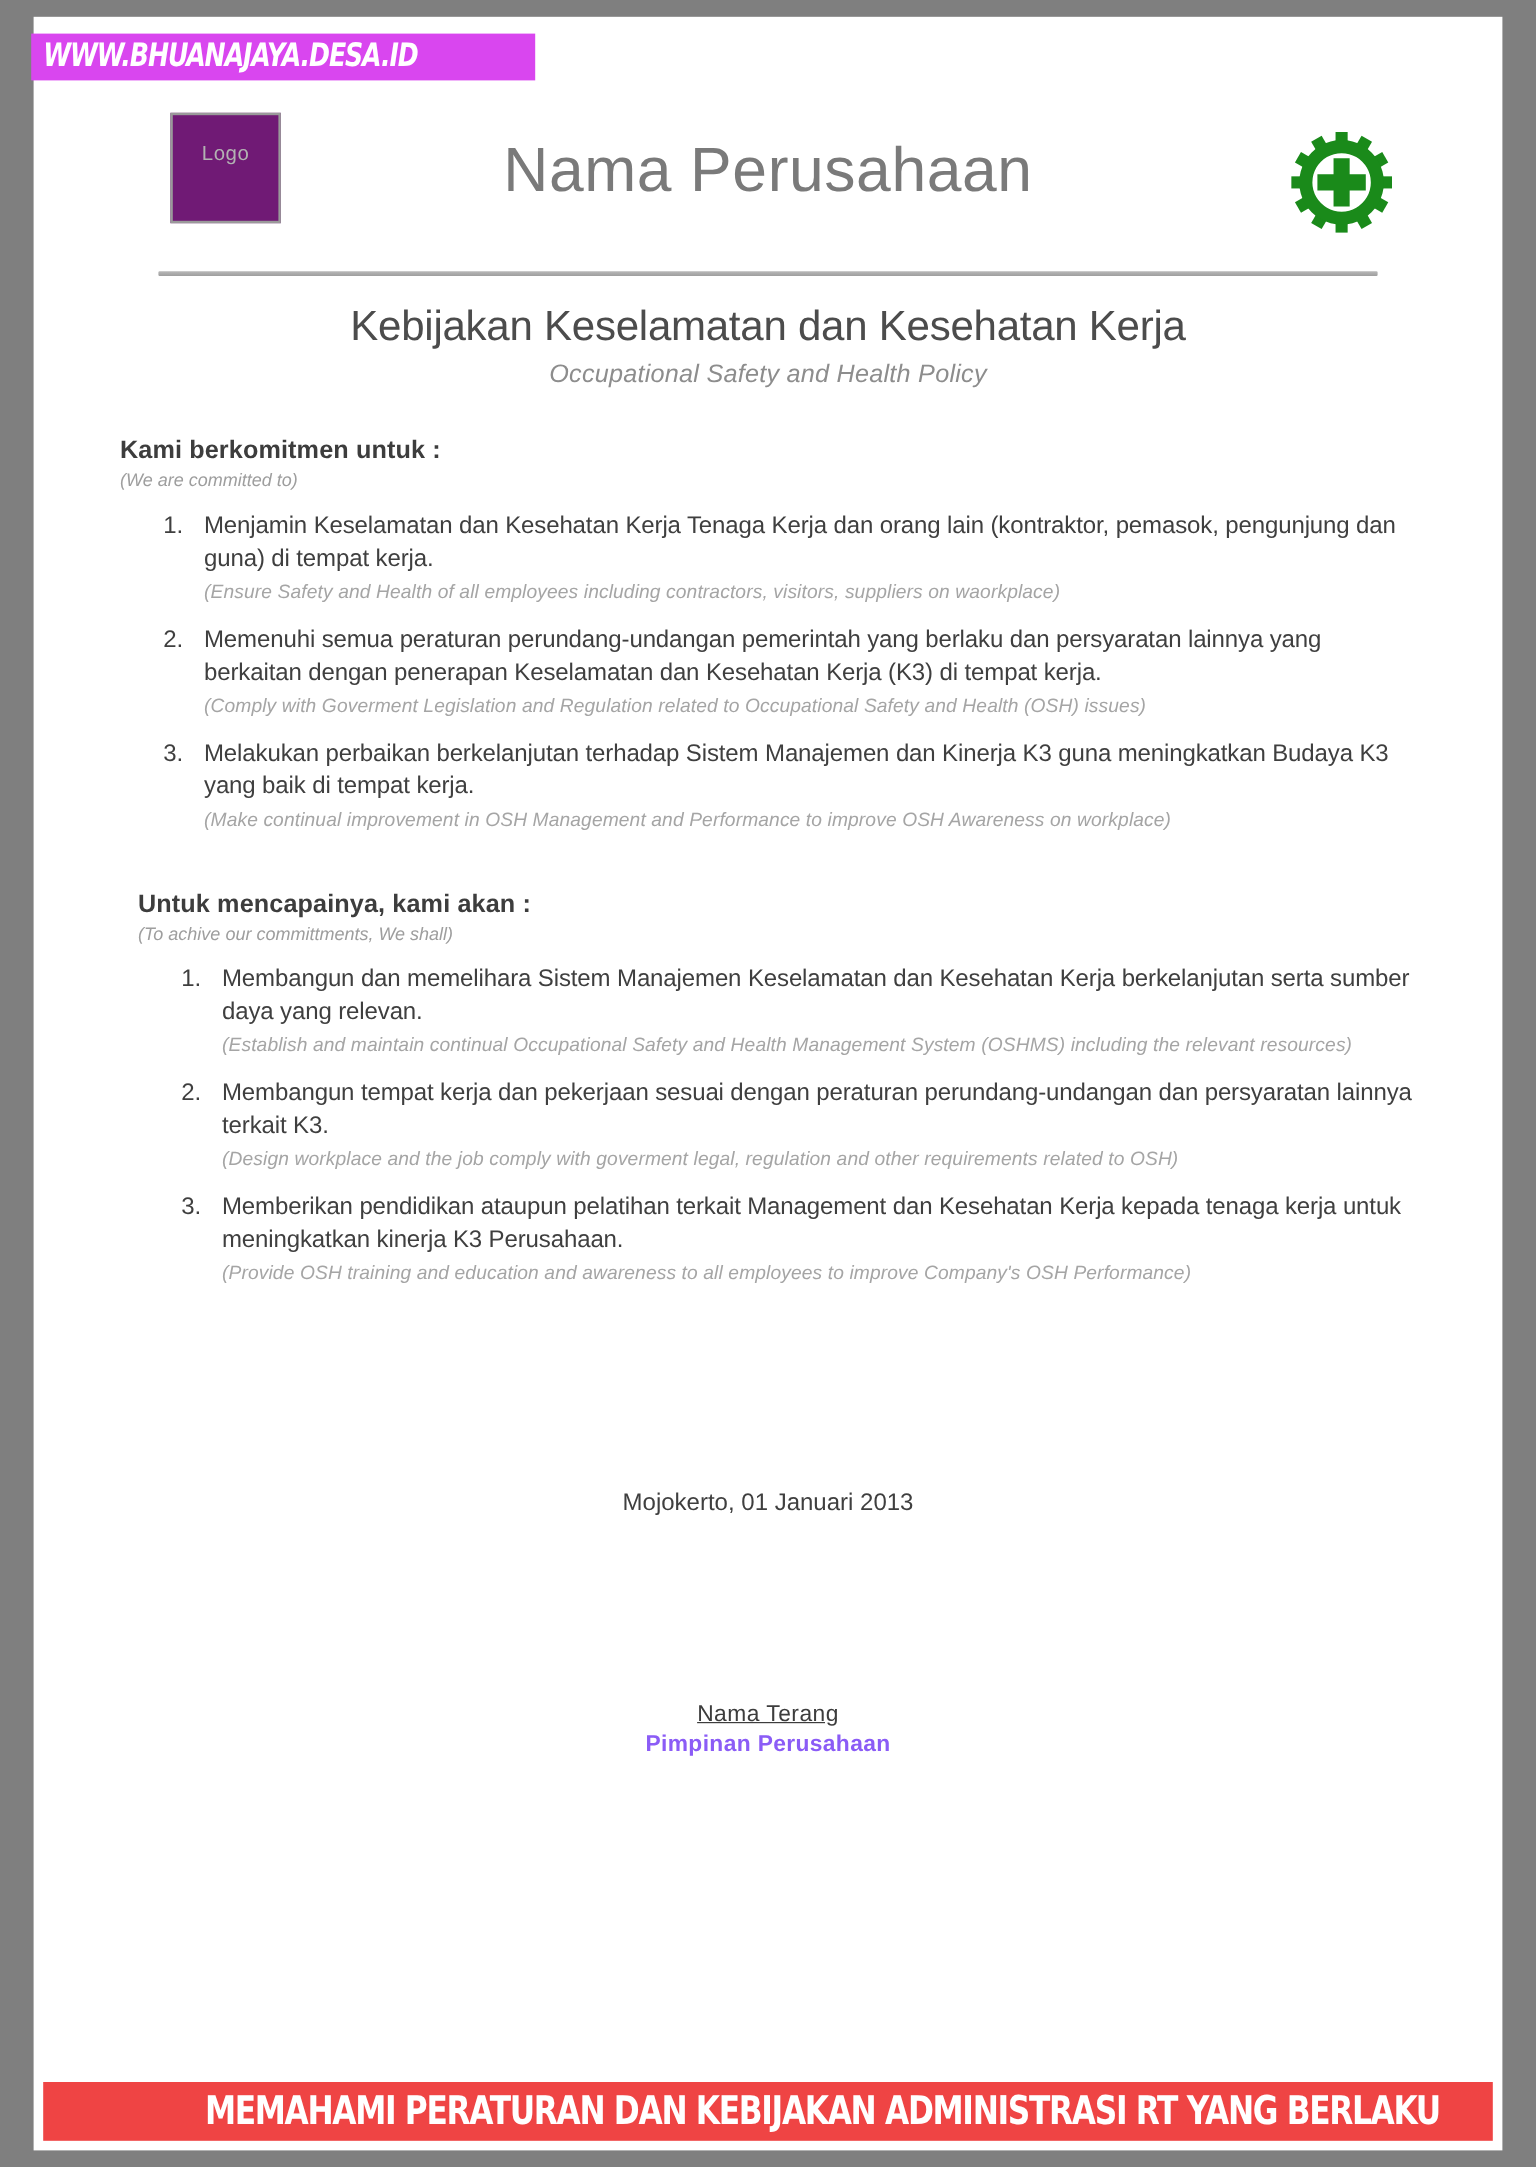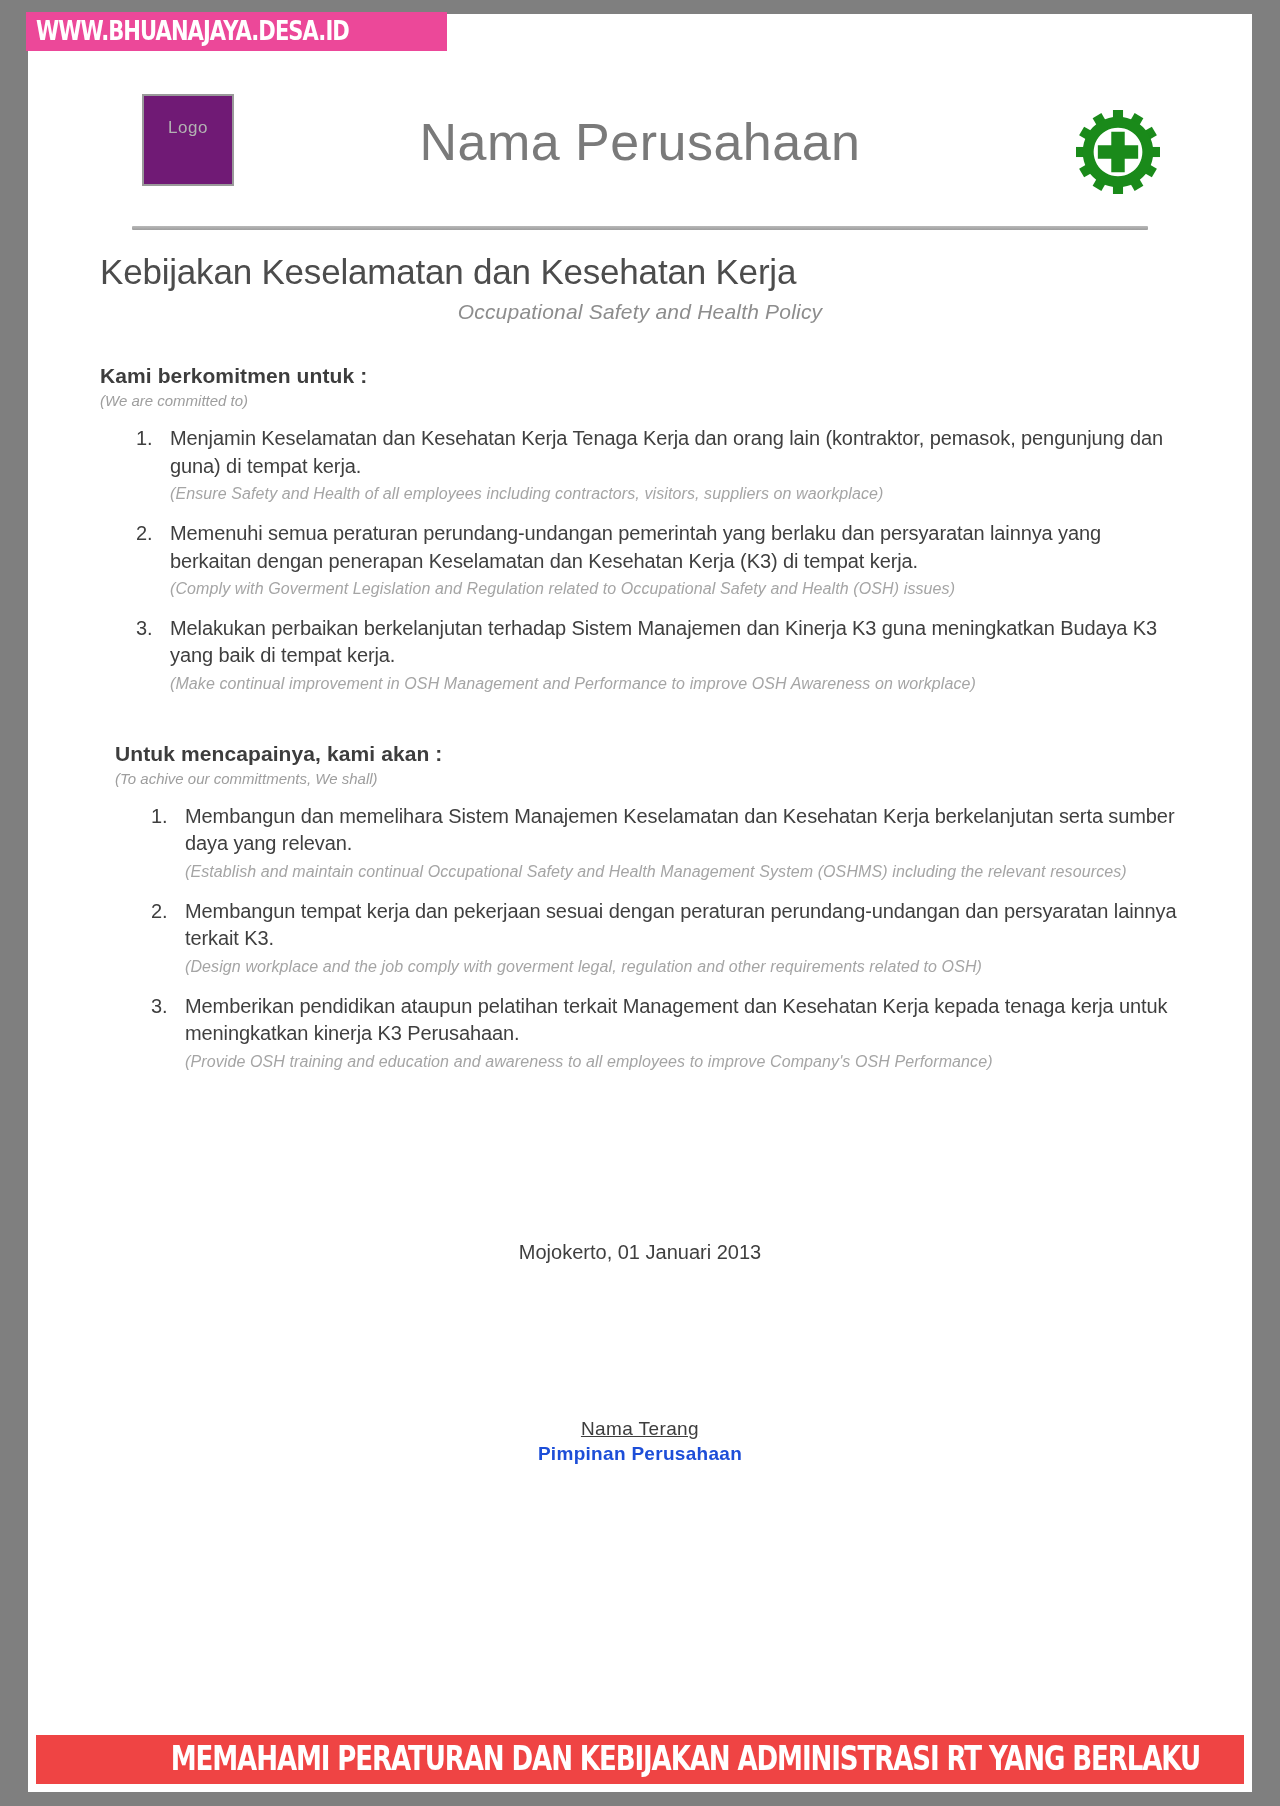--- a/index.html
+++ b/index.html
@@ -23,24 +23,25 @@
     top: 14px;
     width: 1224px;
     height: 1778px;
     background: #ffffff;
   }
 
   
   .watermark-top {
     position: absolute;
     left: 26px;
-    top: 12px;
-    background: #ec4899;
+    top: 28px;
+    background: #d946ef;
     padding: 5px 10px 7px 10px;
     z-index: 30;
+    font-style: italic;
   }
   .watermark-top .wm-text {
     font-family: "DejaVu Sans", sans-serif;
     font-weight: bold;
     font-size: 27px;
     letter-spacing: -1.2px;
     color: #ffffff;
     line-height: 1;
     transform: scaleX(0.78);
     transform-origin: left center;
@@ -108,20 +109,21 @@
 
   .header-rule {
     height: 4px;
     background: linear-gradient(to bottom, #b9b9b9, #9e9e9e);
     margin: 14px 32px 0 32px;
     border-radius: 1px;
   }
 
   
   .doc-title {
+    text-align: center;
     font-size: 35px;
     color: #4c4c4c;
     margin-top: 22px;
     font-weight: 400;
     letter-spacing: -0.2px;
     font-family: "Liberation Sans", sans-serif;
   }
   .doc-subtitle {
     text-align: center;
     font-size: 21px;
@@ -195,21 +197,21 @@
   }
   .sign-name {
     font-size: 19px;
     color: #3d3d3d;
     text-decoration: underline;
     letter-spacing: 0.4px;
   }
   .sign-title {
     font-size: 19px;
     font-weight: bold;
-    color: #1d4ed8;
+    color: #8b5cf6;
     margin-top: 3px;
     letter-spacing: 0.3px;
   }
 
   
   .caption-banner {
     position: absolute;
     left: 36px;
     bottom: 22px;
     right: 36px;

